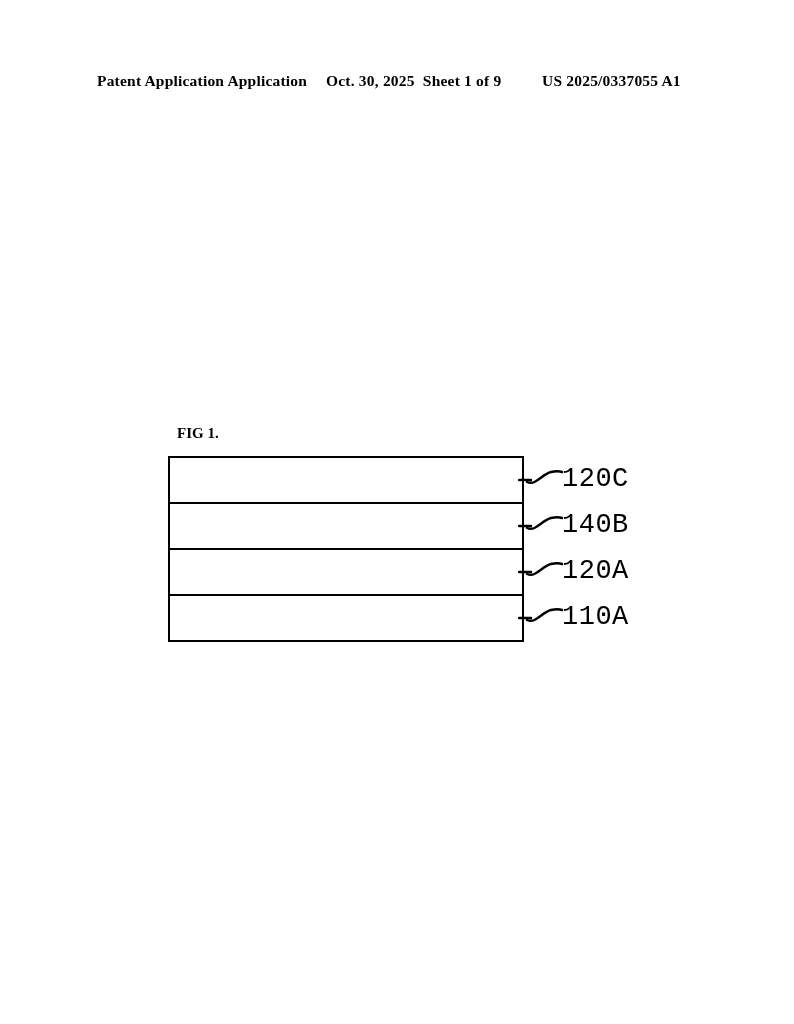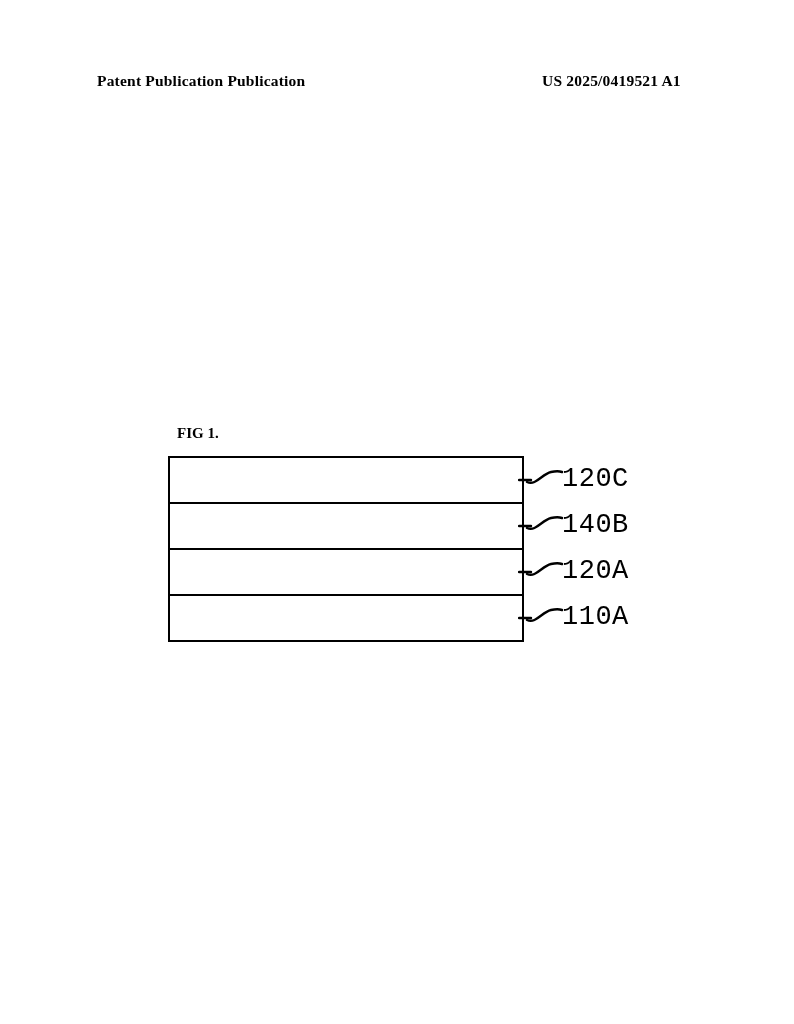--- a/index.html
+++ b/index.html
@@ -107,22 +107,23 @@
   }
   .callout-0 { left: 518px; top: 463px; }
   .callout-1 { left: 518px; top: 509px; }
   .callout-2 { left: 518px; top: 555px; }
   .callout-3 { left: 518px; top: 601px; }
 </style>
 </head>
 <body>
 
 <div class="page-header">
-  <div class="hdr-text hdr-pub">Patent Publication Publication</div>
-  <div class="hdr-text hdr-num">US 2025/0419521 A1</div>
+  <div class="hdr-text hdr-pub">Patent Application Application</div>
+  <div class="hdr-text hdr-date">Oct. 30, 2025  Sheet 1 of 9</div>
+  <div class="hdr-text hdr-num">US 2025/0337055 A1</div>
 </div>
 
 <div class="figure">
 
   <div class="fig-caption">FIG 1.</div>
 
   <div class="stack">
     <div class="layer layer-0"></div>
     <div class="layer layer-1"></div>
     <div class="layer layer-2"></div>

